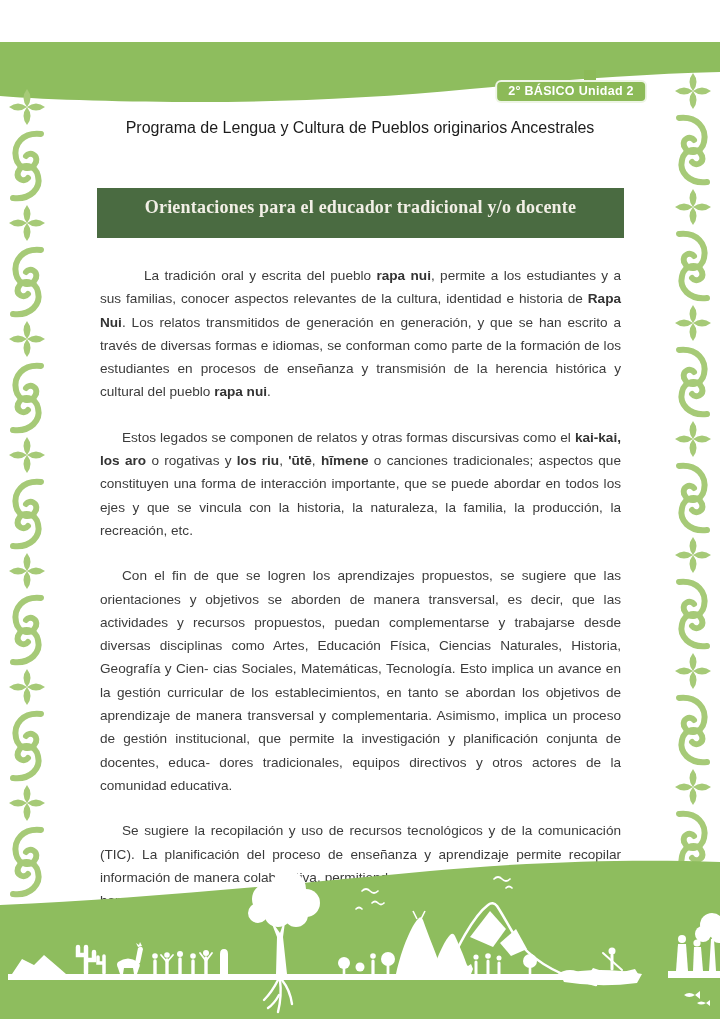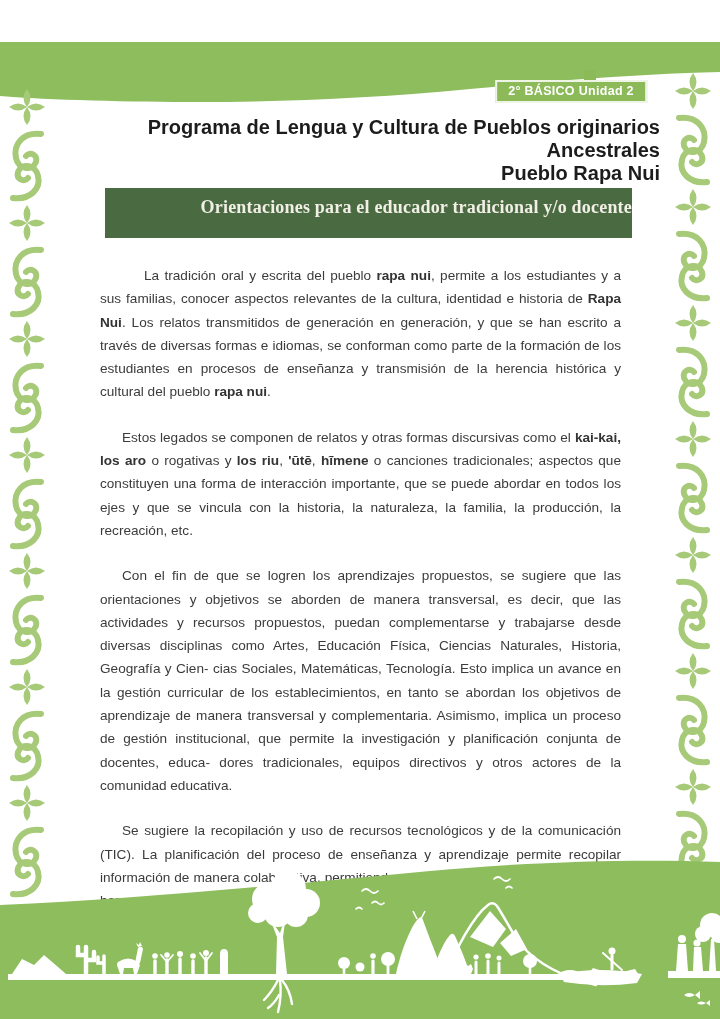--- a/index.html
+++ b/index.html
@@ -22,41 +22,41 @@
   }
   .top-band{position:absolute;top:0;left:0;width:720px;height:110px;}
   .badge-connector{
     position:absolute;left:584px;top:70px;width:12px;height:16px;
     background:var(--badge-green,#8cba58);
   }
   .unit-badge{
     position:absolute;left:571px;top:80px;transform:translateX(-50%);
     background:var(--badge-green,#8cba58);
     border:2px solid rgba(255,255,255,0.85);
-    border-radius:0;
+    border-radius:6px;
     color:#ffffff;
     font-size:12.5px;font-weight:600;letter-spacing:.3px;
     padding:2px 11px 3px;
     white-space:nowrap;
   }
   .koru-border{position:absolute;width:38px;overflow:hidden;}
   .koru-border.left{left:8px;top:88px;height:812px;}
   .koru-border.right{left:674px;top:72px;height:823px;}
   .koru-border.right svg{transform:scaleX(-1);}
   .doc-title{
     position:absolute;top:116px;left:60px;right:60px;
-    text-align:right;
-    font-size:20px;font-weight:bold;
+    text-align:center;
+    font-size:16px;font-weight:normal;
     line-height:23px;
     color:var(--title-dark,#1c1c1c);
   }
   .section-banner{
-    position:absolute;top:188px;left:105px;width:527px;height:50px;
+    position:absolute;top:188px;left:97px;width:527px;height:50px;
     background:var(--banner-green,#4a6b41);
-    text-align:right;
+    text-align:center;
     padding-top:9px;
   }
   .section-banner .banner-text{
     font-family:"Liberation Serif",serif;
     font-weight:bold;font-size:18px;letter-spacing:.2px;
     color:var(--banner-text,#f2efe6);
   }
   .document-body{
     position:absolute;top:264px;left:100px;width:521px;
     font-size:13.6px;line-height:23.3px;
@@ -116,21 +116,20 @@
             <path d="M5,110 C23,112 33,100 30,88 C28,77 14,74 10,84 C8,91 16,95 20,90"></path>
           </g>
         </pattern>
       </defs>
       <rect x="0" y="0" width="38" height="823" fill="url(#koru-r)"></rect>
     </svg>
   </div>
 
   <div class="doc-title">
     <div>Programa de Lengua y Cultura de Pueblos originarios Ancestrales</div>
-    <div>Pueblo Rapa Nui</div>
   </div>
 
   <div class="section-banner">
     <span class="banner-text">Orientaciones para el educador tradicional y/o docente</span>
   </div>
 
   <div class="document-body">
       <p class="body-paragraph"><span>La tradición oral y escrita del pueblo </span><b>rapa nui</b><span>, permite a los estudiantes y a sus familias, conocer aspectos relevantes de la cultura, identidad e historia de </span><b>Rapa Nui</b><span>. Los relatos transmitidos de generación en generación, y que se han escrito a través de diversas formas e idiomas, se conforman como parte de la formación de los estudiantes en procesos de enseñanza y transmisión de la herencia histórica y cultural del pueblo </span><b>rapa nui</b><span>.</span></p>
       <p class="body-paragraph"><span>Estos legados se componen de relatos y otras formas discursivas como el </span><b>kai-kai, los aro</b><span> o rogativas y </span><b>los riu</b><span>, </span><b>'ūtĕ</b><span>, </span><b>hĩmene</b><span> o canciones tradicionales; aspectos que constituyen una forma de interacción importante, que se puede abordar en todos los ejes y que se vincula con la historia, la naturaleza, la familia, la producción, la recreación, etc.</span></p>
       <p class="body-paragraph"><span>Con el fin de que se logren los aprendizajes propuestos, se sugiere que las orientaciones y objetivos se aborden de manera transversal, es decir, que las actividades y recursos propuestos, puedan complementarse y trabajarse desde diversas disciplinas como Artes, Educación Física, Ciencias Naturales, Historia, Geografía y Cien- cias Sociales, Matemáticas, Tecnología. Esto implica un avance en la gestión curricular de los establecimientos, en tanto se abordan los objetivos de aprendizaje de manera transversal y complementaria. Asimismo, implica un proceso de gestión institucional, que permite la investigación y planificación conjunta de docentes, educa- dores tradicionales, equipos directivos y otros actores de la comunidad educativa.</span></p>

